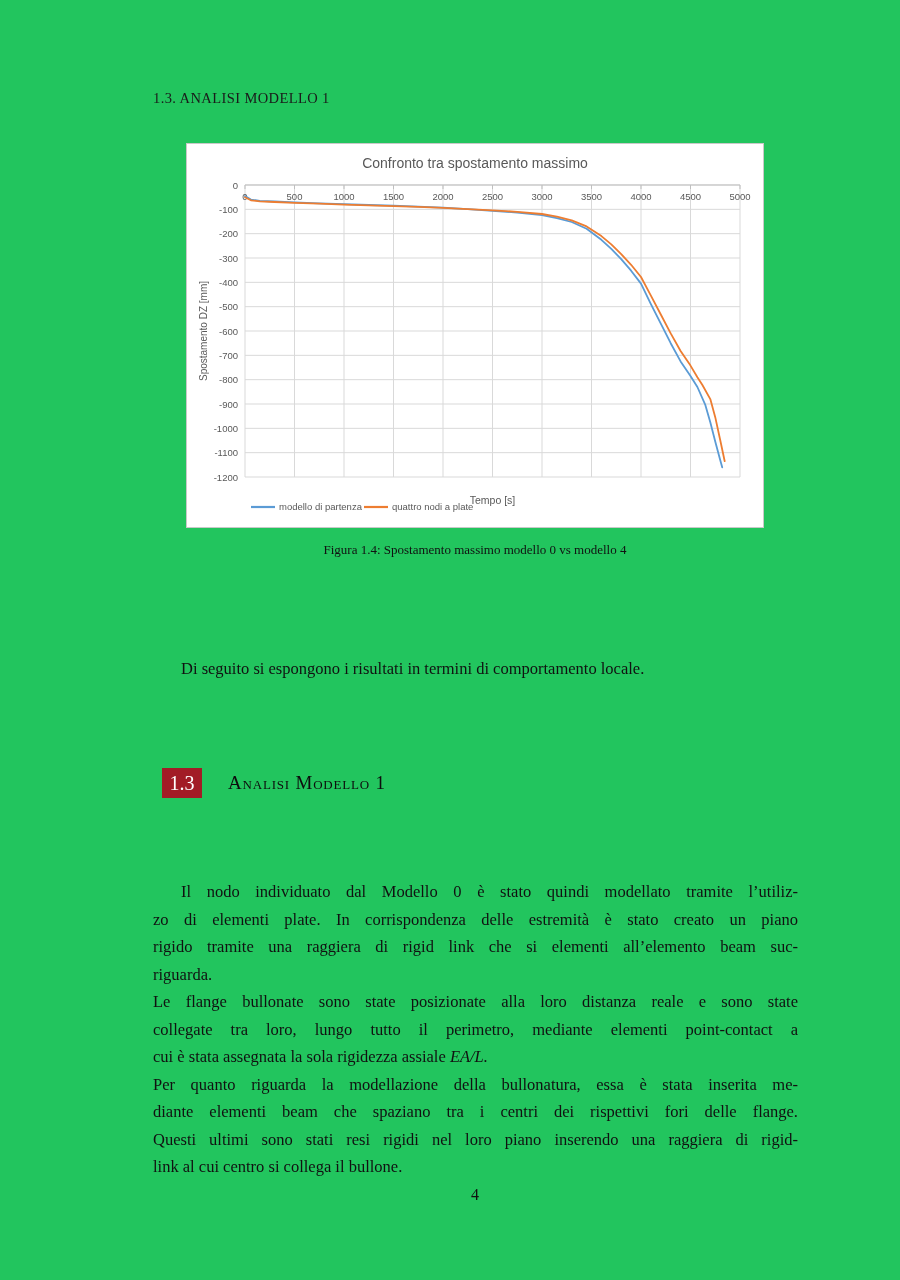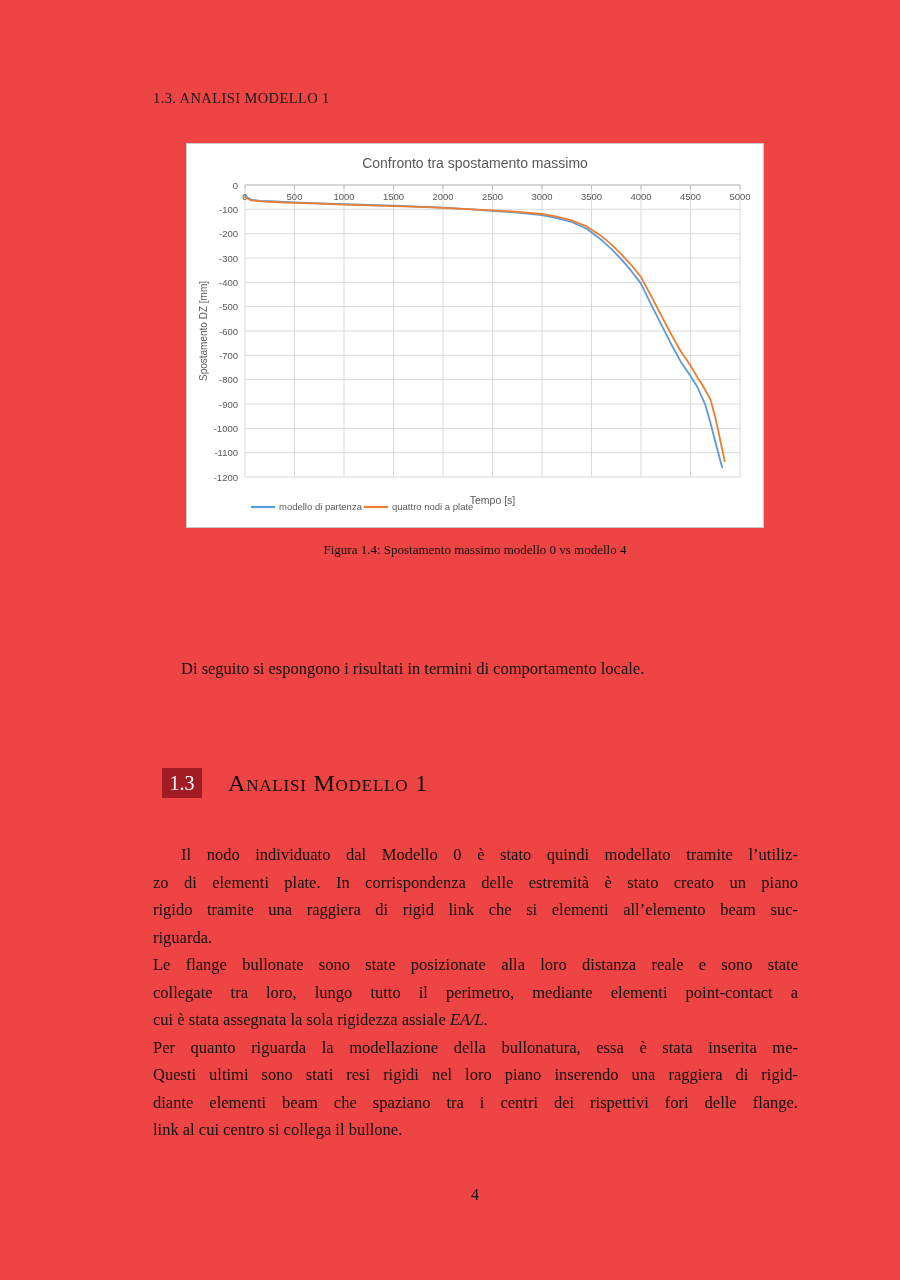--- a/index.html
+++ b/index.html
@@ -1,17 +1,17 @@
 <!DOCTYPE html>
 <html><head>
 <meta charset="utf-8">
 <style>
   html,body{margin:0;padding:0;background:#ffffff;}
   .page{
-    position:relative;width:900px;height:1280px;background:#ef4444;overflow:hidden;
+    position:relative;width:900px;height:1280px;background:#22c55e;overflow:hidden;
     font-family:"Liberation Serif", serif;color:#111111;
   }
   .running-header{
     position:absolute;left:153px;top:90px;font-size:14.5px;letter-spacing:0.4px;color:#1a1a1a;
   }
   .figure-box{
     position:absolute;left:186px;top:143px;width:578px;height:385px;
     border:1px solid #c9c9c9;background:#ffffff;box-sizing:border-box;
   }
   .figure-box svg{display:block;}
@@ -23,24 +23,24 @@
     position:absolute;left:153px;top:648px;width:645px;font-size:16.5px;text-indent:28px;color:#111;margin-top:11px;
   }
   .section-heading{
     position:absolute;left:162px;top:768px;display:flex;align-items:center;
   }
   .section-number{
     display:inline-flex;align-items:center;justify-content:center;
     min-width:40px;height:30px;color:#ffffff;font-size:20px;padding:0 2px;box-sizing:border-box;
   }
   .section-title{
-    font-variant:small-caps;font-size:24px;margin-left:26px;letter-spacing:0.8px;color:#0d0d0d;text-align:center;
+    font-variant:small-caps;font-size:19px;margin-left:26px;letter-spacing:0.8px;color:#0d0d0d;text-align:center;
   }
   .body-text{
-    position:absolute;left:153px;top:841px;width:645px;font-size:16.5px;line-height:27.5px;color:#111;
+    position:absolute;left:153px;top:878px;width:645px;font-size:16.5px;line-height:27.5px;color:#111;
   }
   .body-text .line{white-space:normal;}
   .body-text .line.j{text-align:justify;text-align-last:justify;}
   .body-text .line.ind{text-indent:28px;}
   .body-text .math{font-style:italic;}
   .page-number{
     position:absolute;left:128px;top:1186px;width:694px;text-align:center;font-size:16px;color:#111;
   }
 </style>
 </head>
@@ -135,20 +135,20 @@
 
   <div class="body-text">
       <div class="line j ind"><span>Il nodo individuato dal Modello 0 è stato quindi modellato tramite l’utiliz-</span></div>
       <div class="line j"><span>zo di elementi plate.  In corrispondenza delle estremità è stato creato un piano</span></div>
       <div class="line j"><span>rigido tramite una raggiera di rigid link che si elementi all’elemento beam suc-</span></div>
       <div class="line"><span>riguarda.</span></div>
       <div class="line j"><span>Le flange bullonate sono state posizionate alla loro distanza reale e sono state</span></div>
       <div class="line j"><span>collegate tra loro, lungo tutto il perimetro, mediante elementi point-contact a</span></div>
       <div class="line"><span>cui è stata assegnata la sola rigidezza assiale </span><span class="math">EA/L.</span></div>
       <div class="line j"><span>Per quanto riguarda la modellazione della bullonatura, essa è stata inserita me-</span></div>
+      <div class="line j"><span>diante elementi beam che spaziano tra i centri dei rispettivi fori delle flange.</span></div>
       <div class="line j"><span>Questi ultimi sono stati resi rigidi nel loro piano inserendo una raggiera di rigid-</span></div>
-      <div class="line j"><span>diante elementi beam che spaziano tra i centri dei rispettivi fori delle flange.</span></div>
       <div class="line"><span>link al cui centro si collega il bullone.</span></div>
     </div>
 
   <div class="page-number">4</div>
 
 </div>
 
 </body></html>

